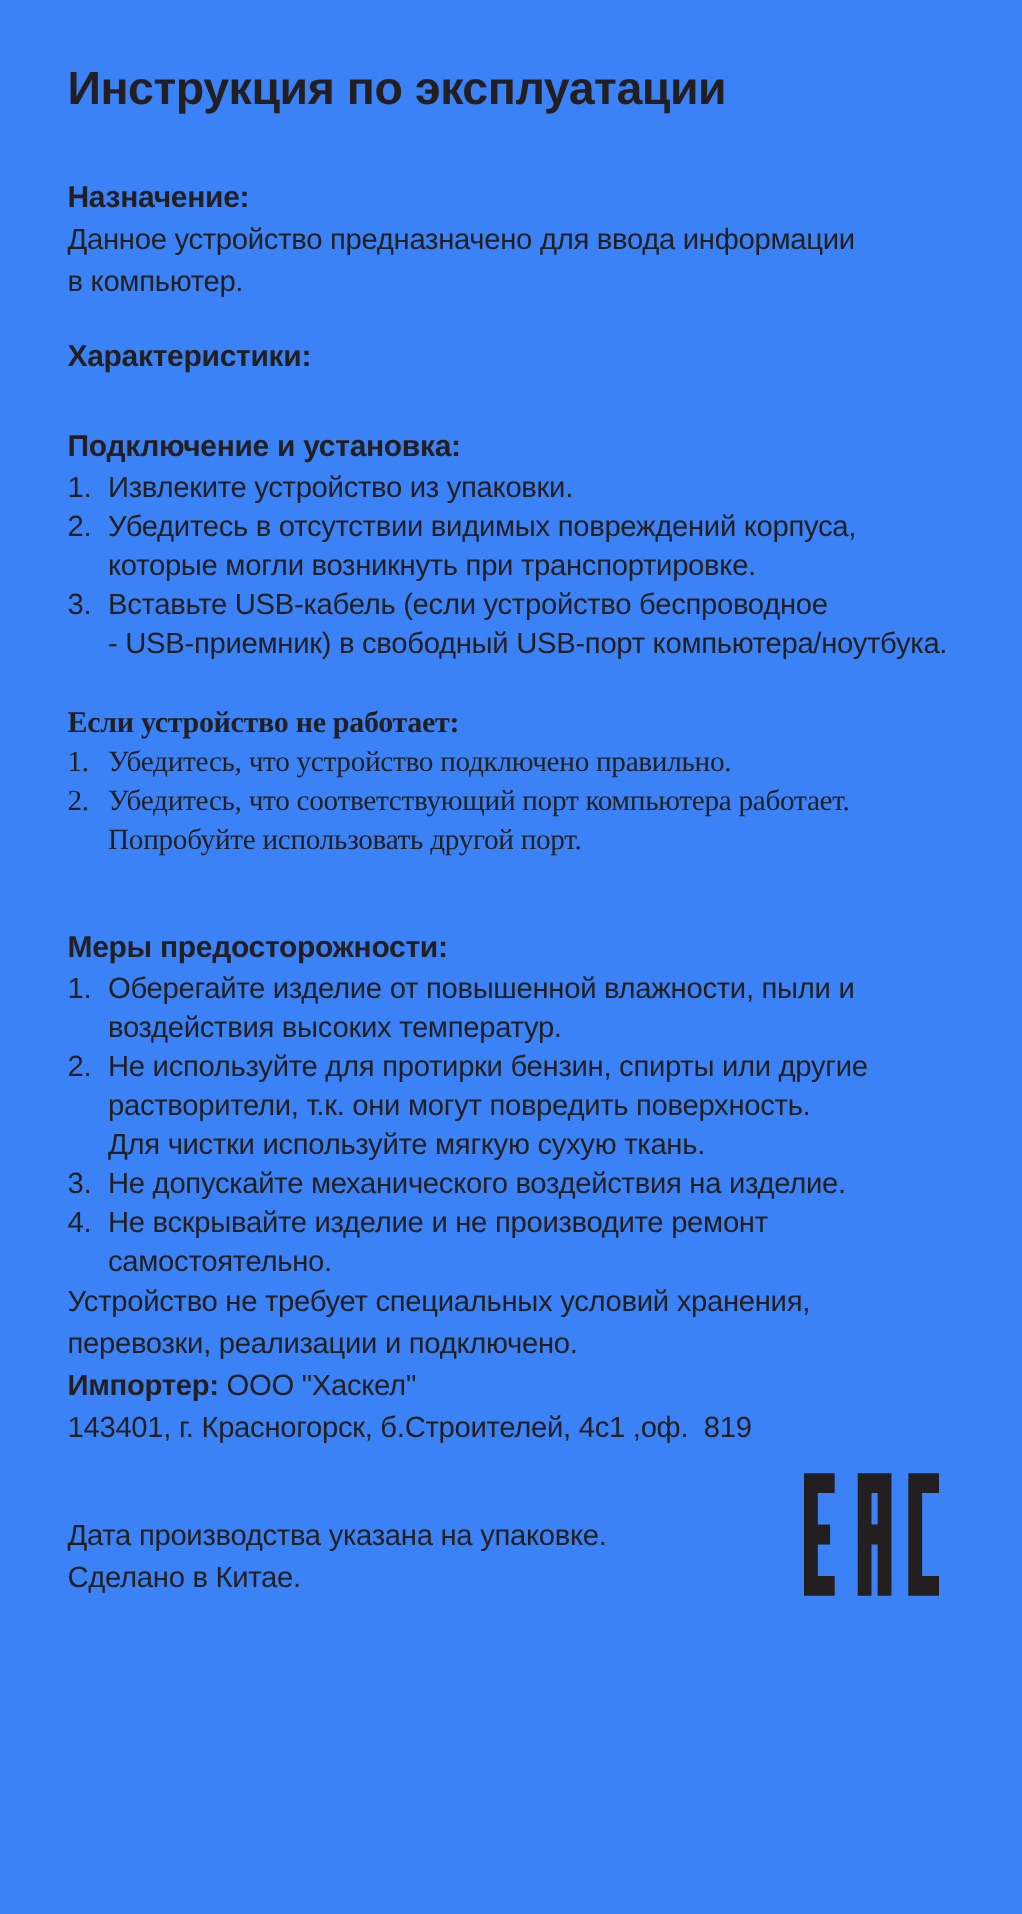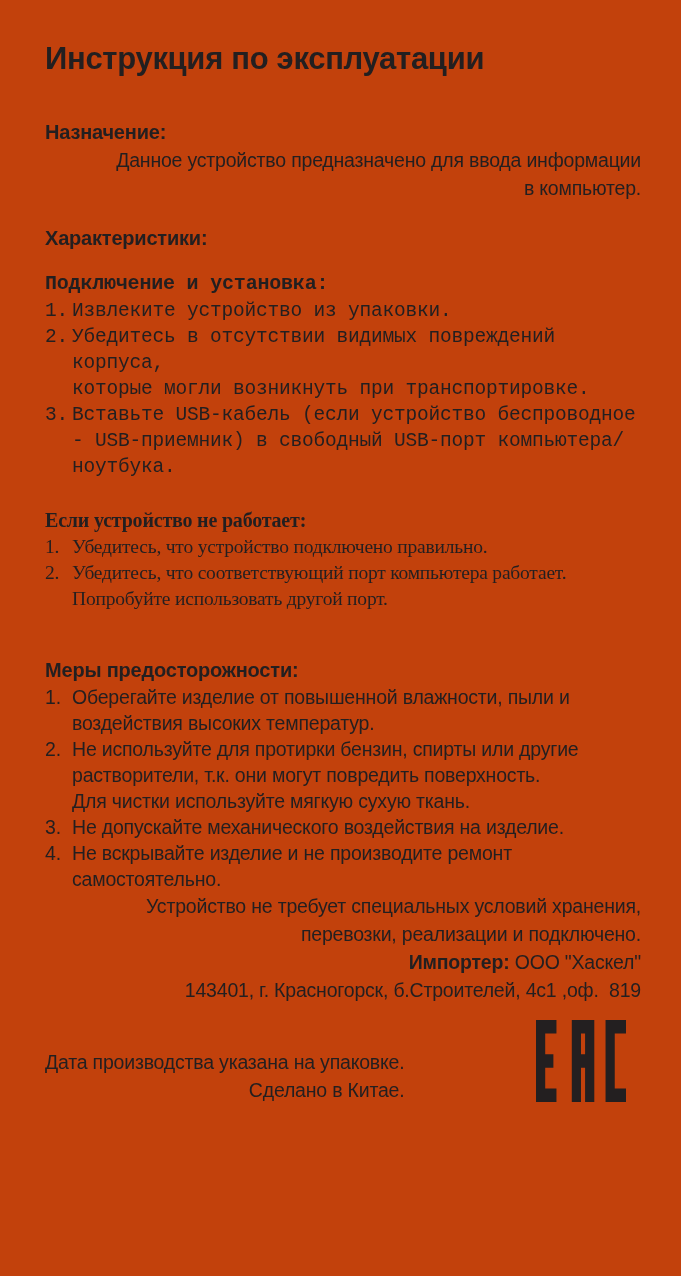--- a/index.html
+++ b/index.html
@@ -4,54 +4,53 @@
 <style>
   html, body {
     margin: 0;
     padding: 0;
     background: #ffffff;
   }
   .page {
     position: relative;
     width: 681px;
     height: 1276px;
-    background: #c2410c;
+    background: #3b82f6;
     color: #231f20;
     font-family: "Liberation Sans", "DejaVu Sans", sans-serif;
     box-sizing: border-box;
     padding: 0 40px 0 45px;
     overflow: hidden;
   }
   h1.title {
     margin: 40px 0 0 0;
     font-size: 31px;
     line-height: 38px;
     font-weight: bold;
     letter-spacing: -0.3px;
   }
   section { margin: 0; }
   .sec-purpose        { margin-top: 40px; }
   .sec-specs          { margin-top: 22px; }
-  .sec-setup          { margin-top: 18px; font-family: Liberation Mono, monospace; }
+  .sec-setup          { margin-top: 32px; }
   .sec-troubleshoot   { margin-top: 26px; font-family: Liberation Serif, serif; }
   .sec-precautions    { margin-top: 44px; }
   h2.heading {
     margin: 0;
     font-size: 20px;
     line-height: 28px;
     font-weight: bold;
     letter-spacing: -0.2px;
   }
   p.body {
     margin: 0;
     font-size: 19.5px;
     line-height: 28px;
     white-space: pre-line;
     letter-spacing: -0.2px;
-    text-align: right;
   }
   .list { margin: 0; }
   .li {
     display: flex;
     align-items: flex-start;
     font-size: 19.5px;
     line-height: 26px;
     letter-spacing: -0.2px;
   }
   .li .num {

